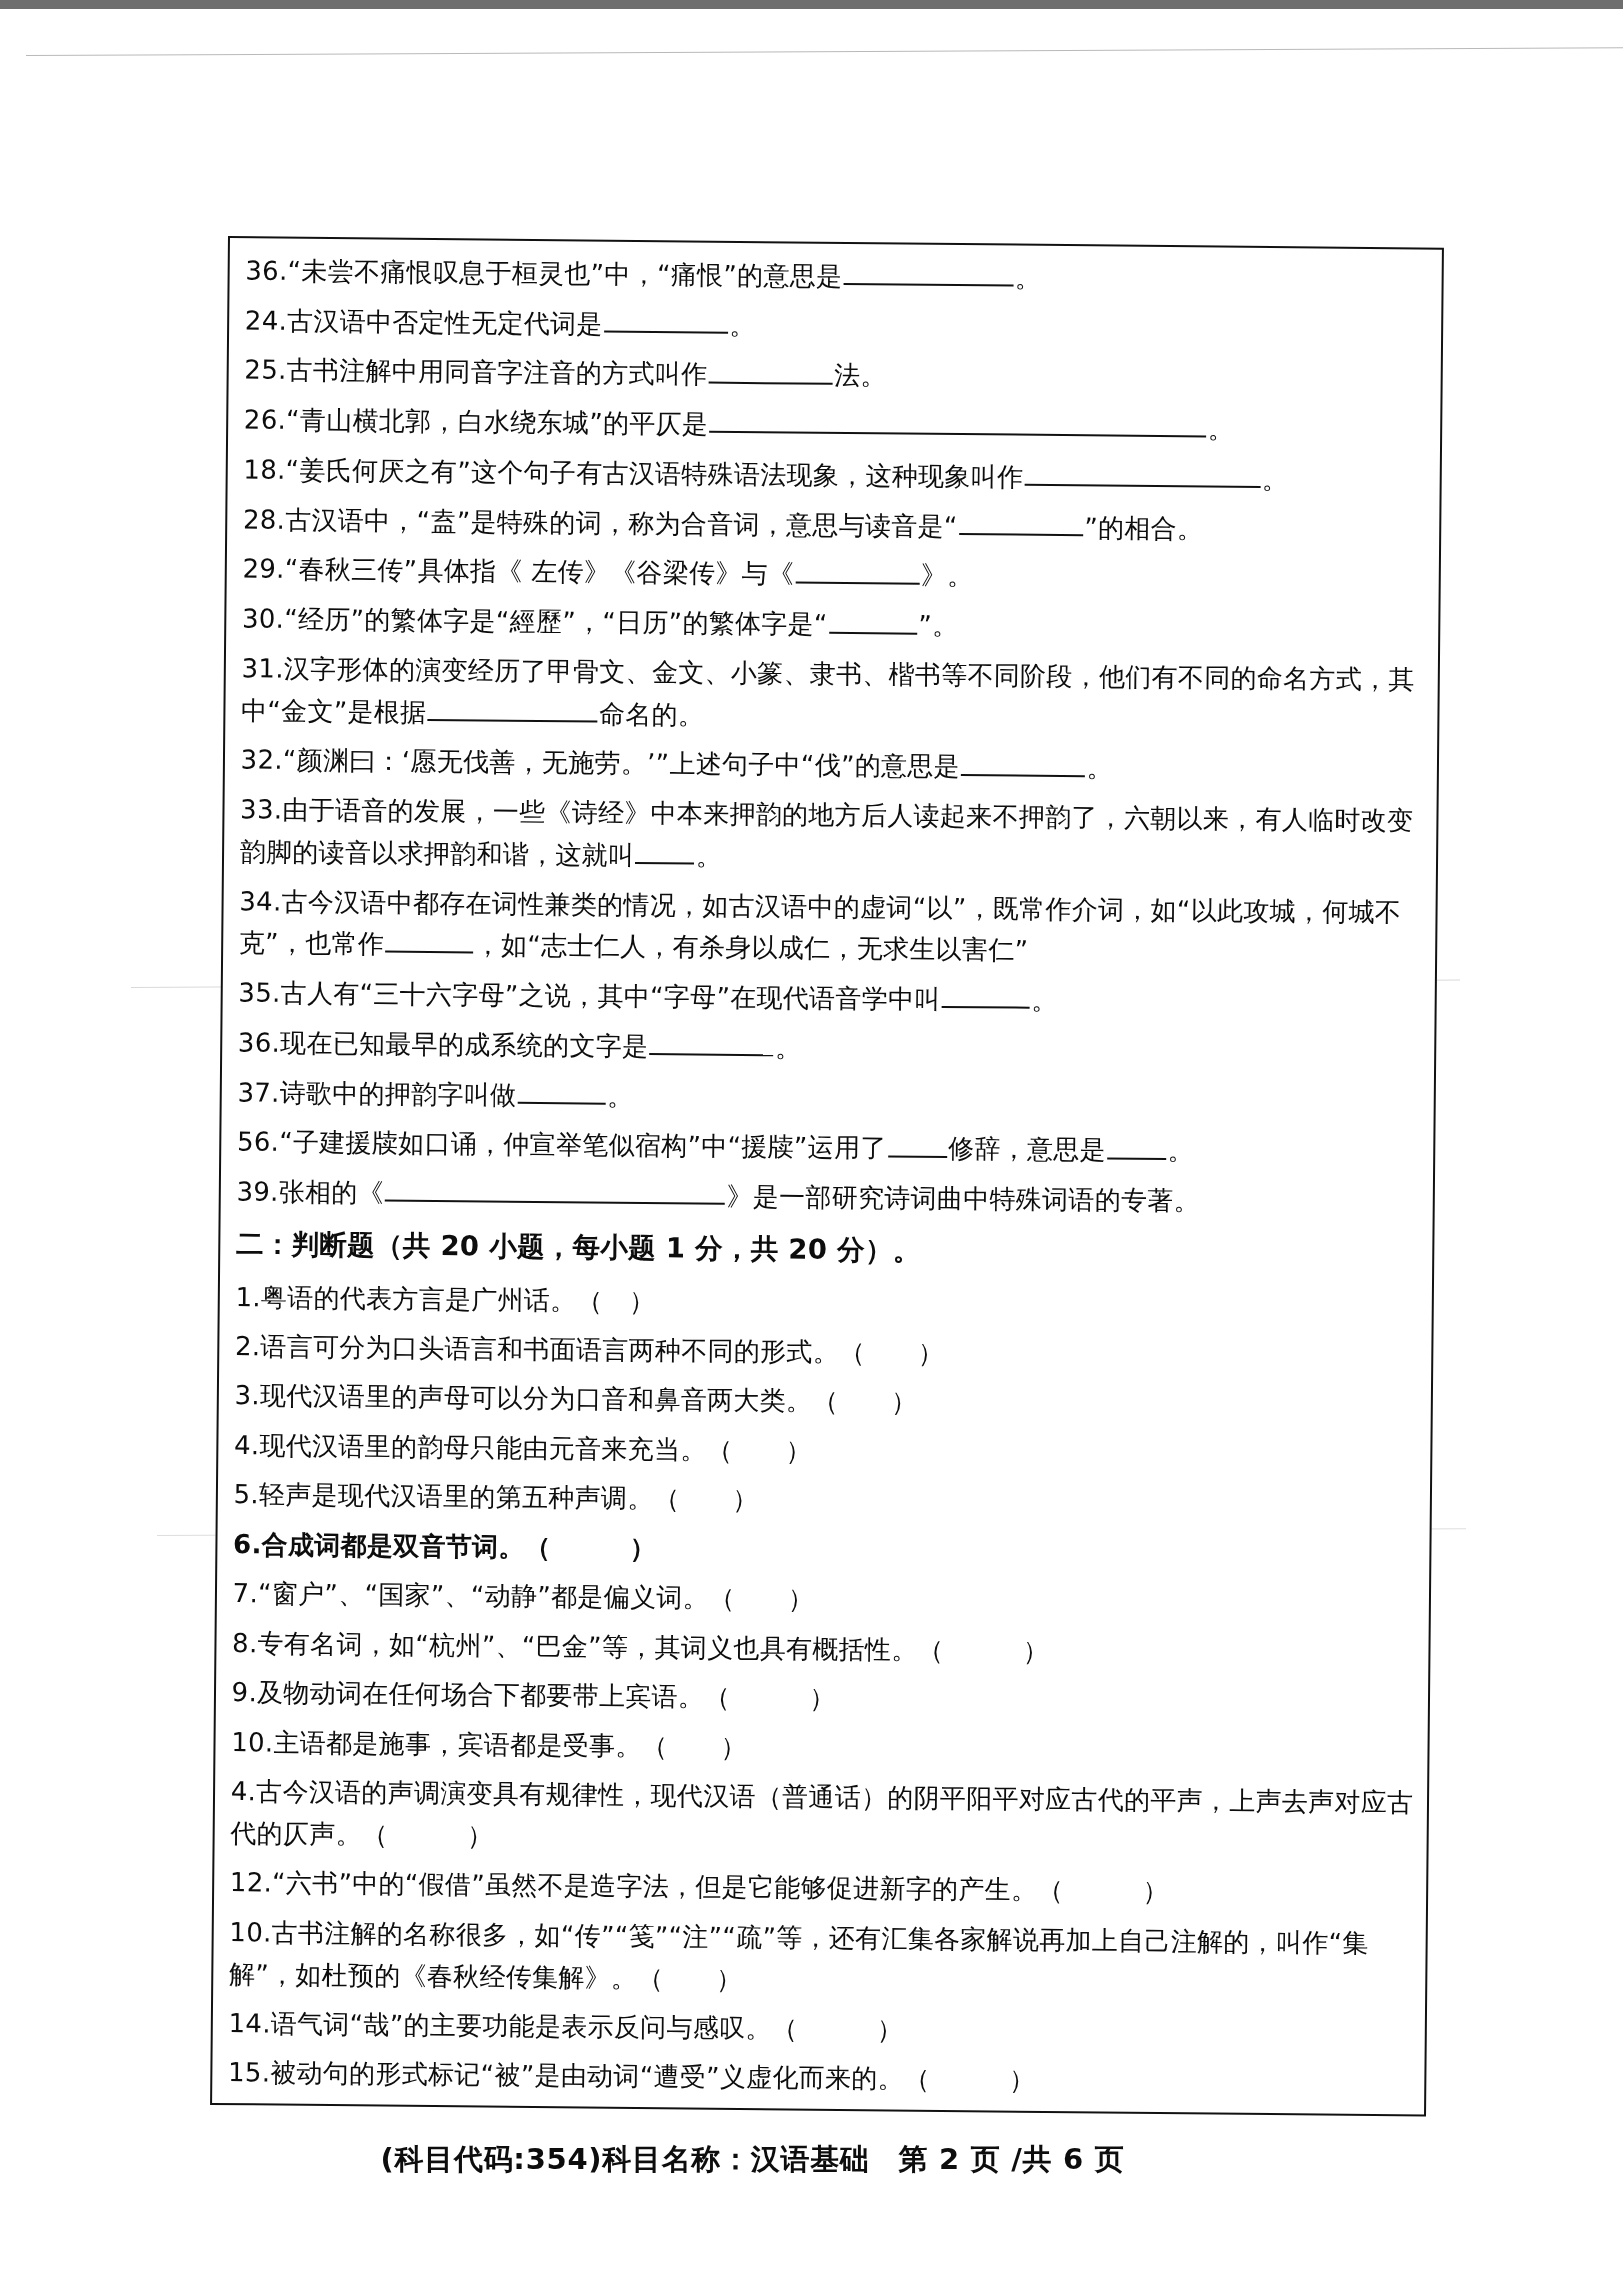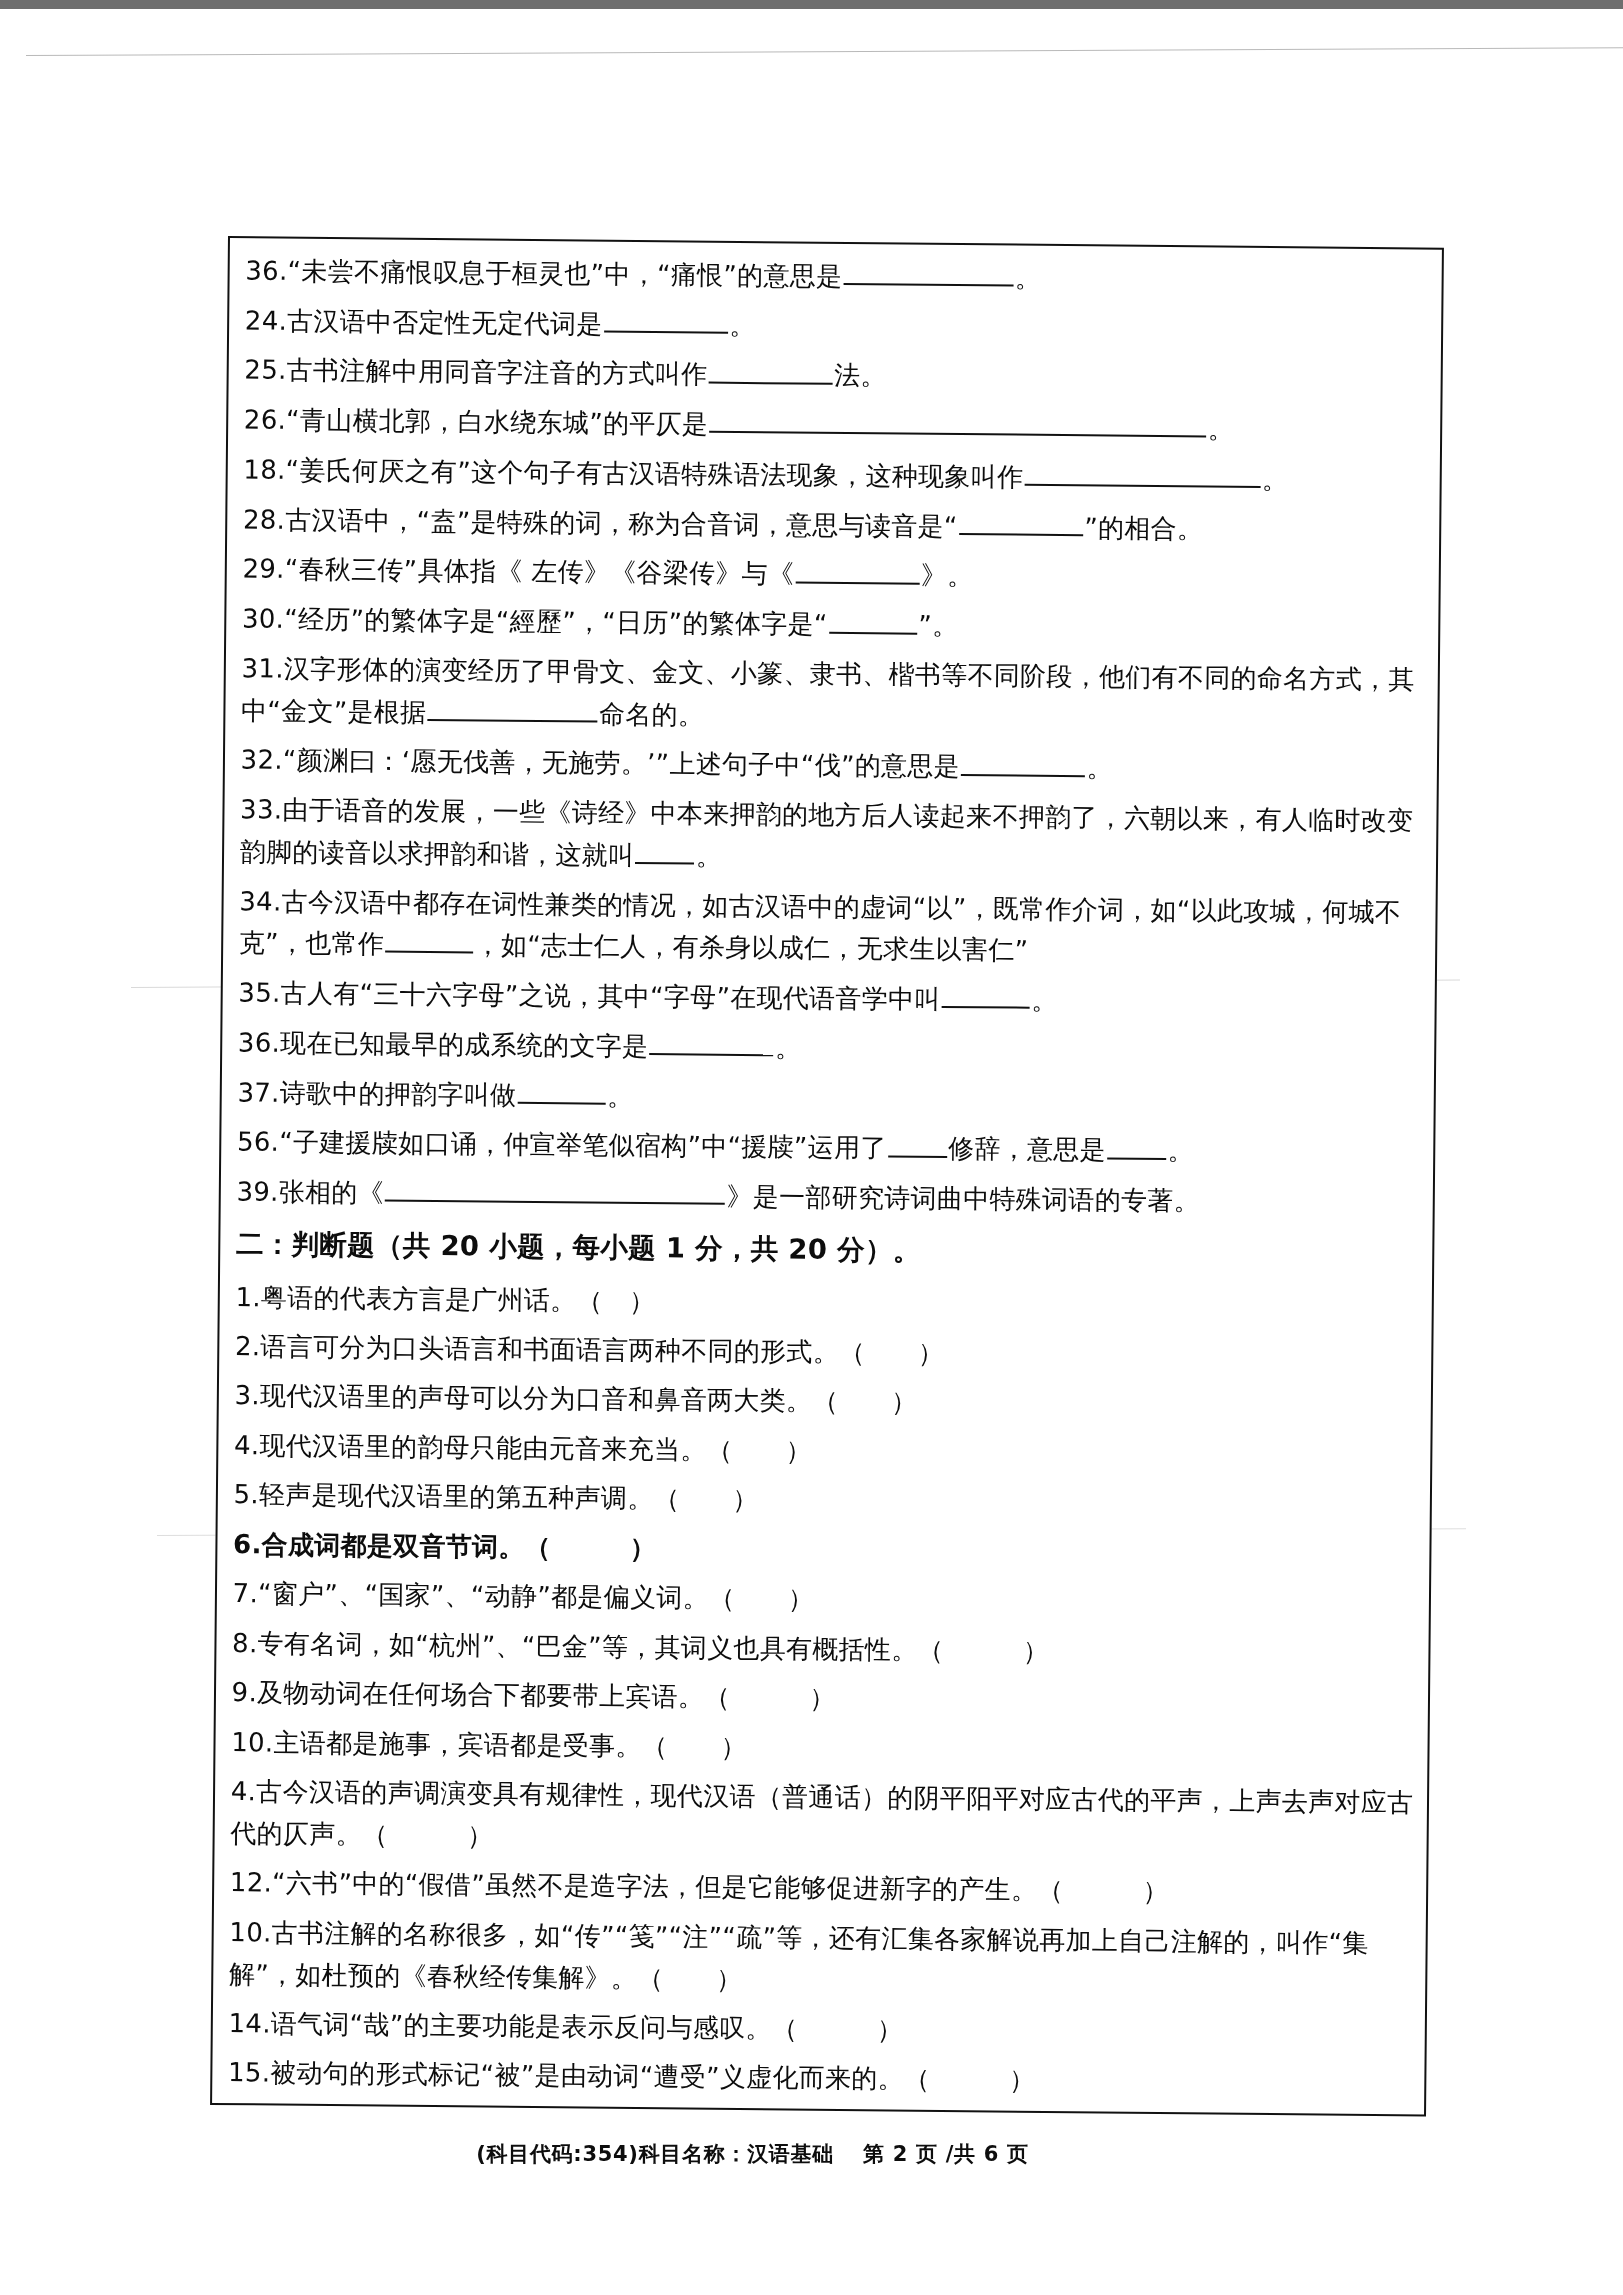--- a/index.html
+++ b/index.html
@@ -103,21 +103,21 @@
   .b-xxl{ width: 340px; }
   .b-huge { width: 497px; }
   .par-bold { font-weight: bold; }
 
   .footer {
     position: absolute;
     left: 0;
     top: 2140px;
     width: 1505px;
     text-align: center;
-    font-size: 21px;
+    font-size: 29px;
     font-weight: bold;
     letter-spacing: 0.7px;
   }
   .footer .gap { display: inline-block; width: 29px; }
 </style>
 </head>
 <body>
 
 <div class="scan-top-band"></div>
 <div class="scan-hairline"></div>

